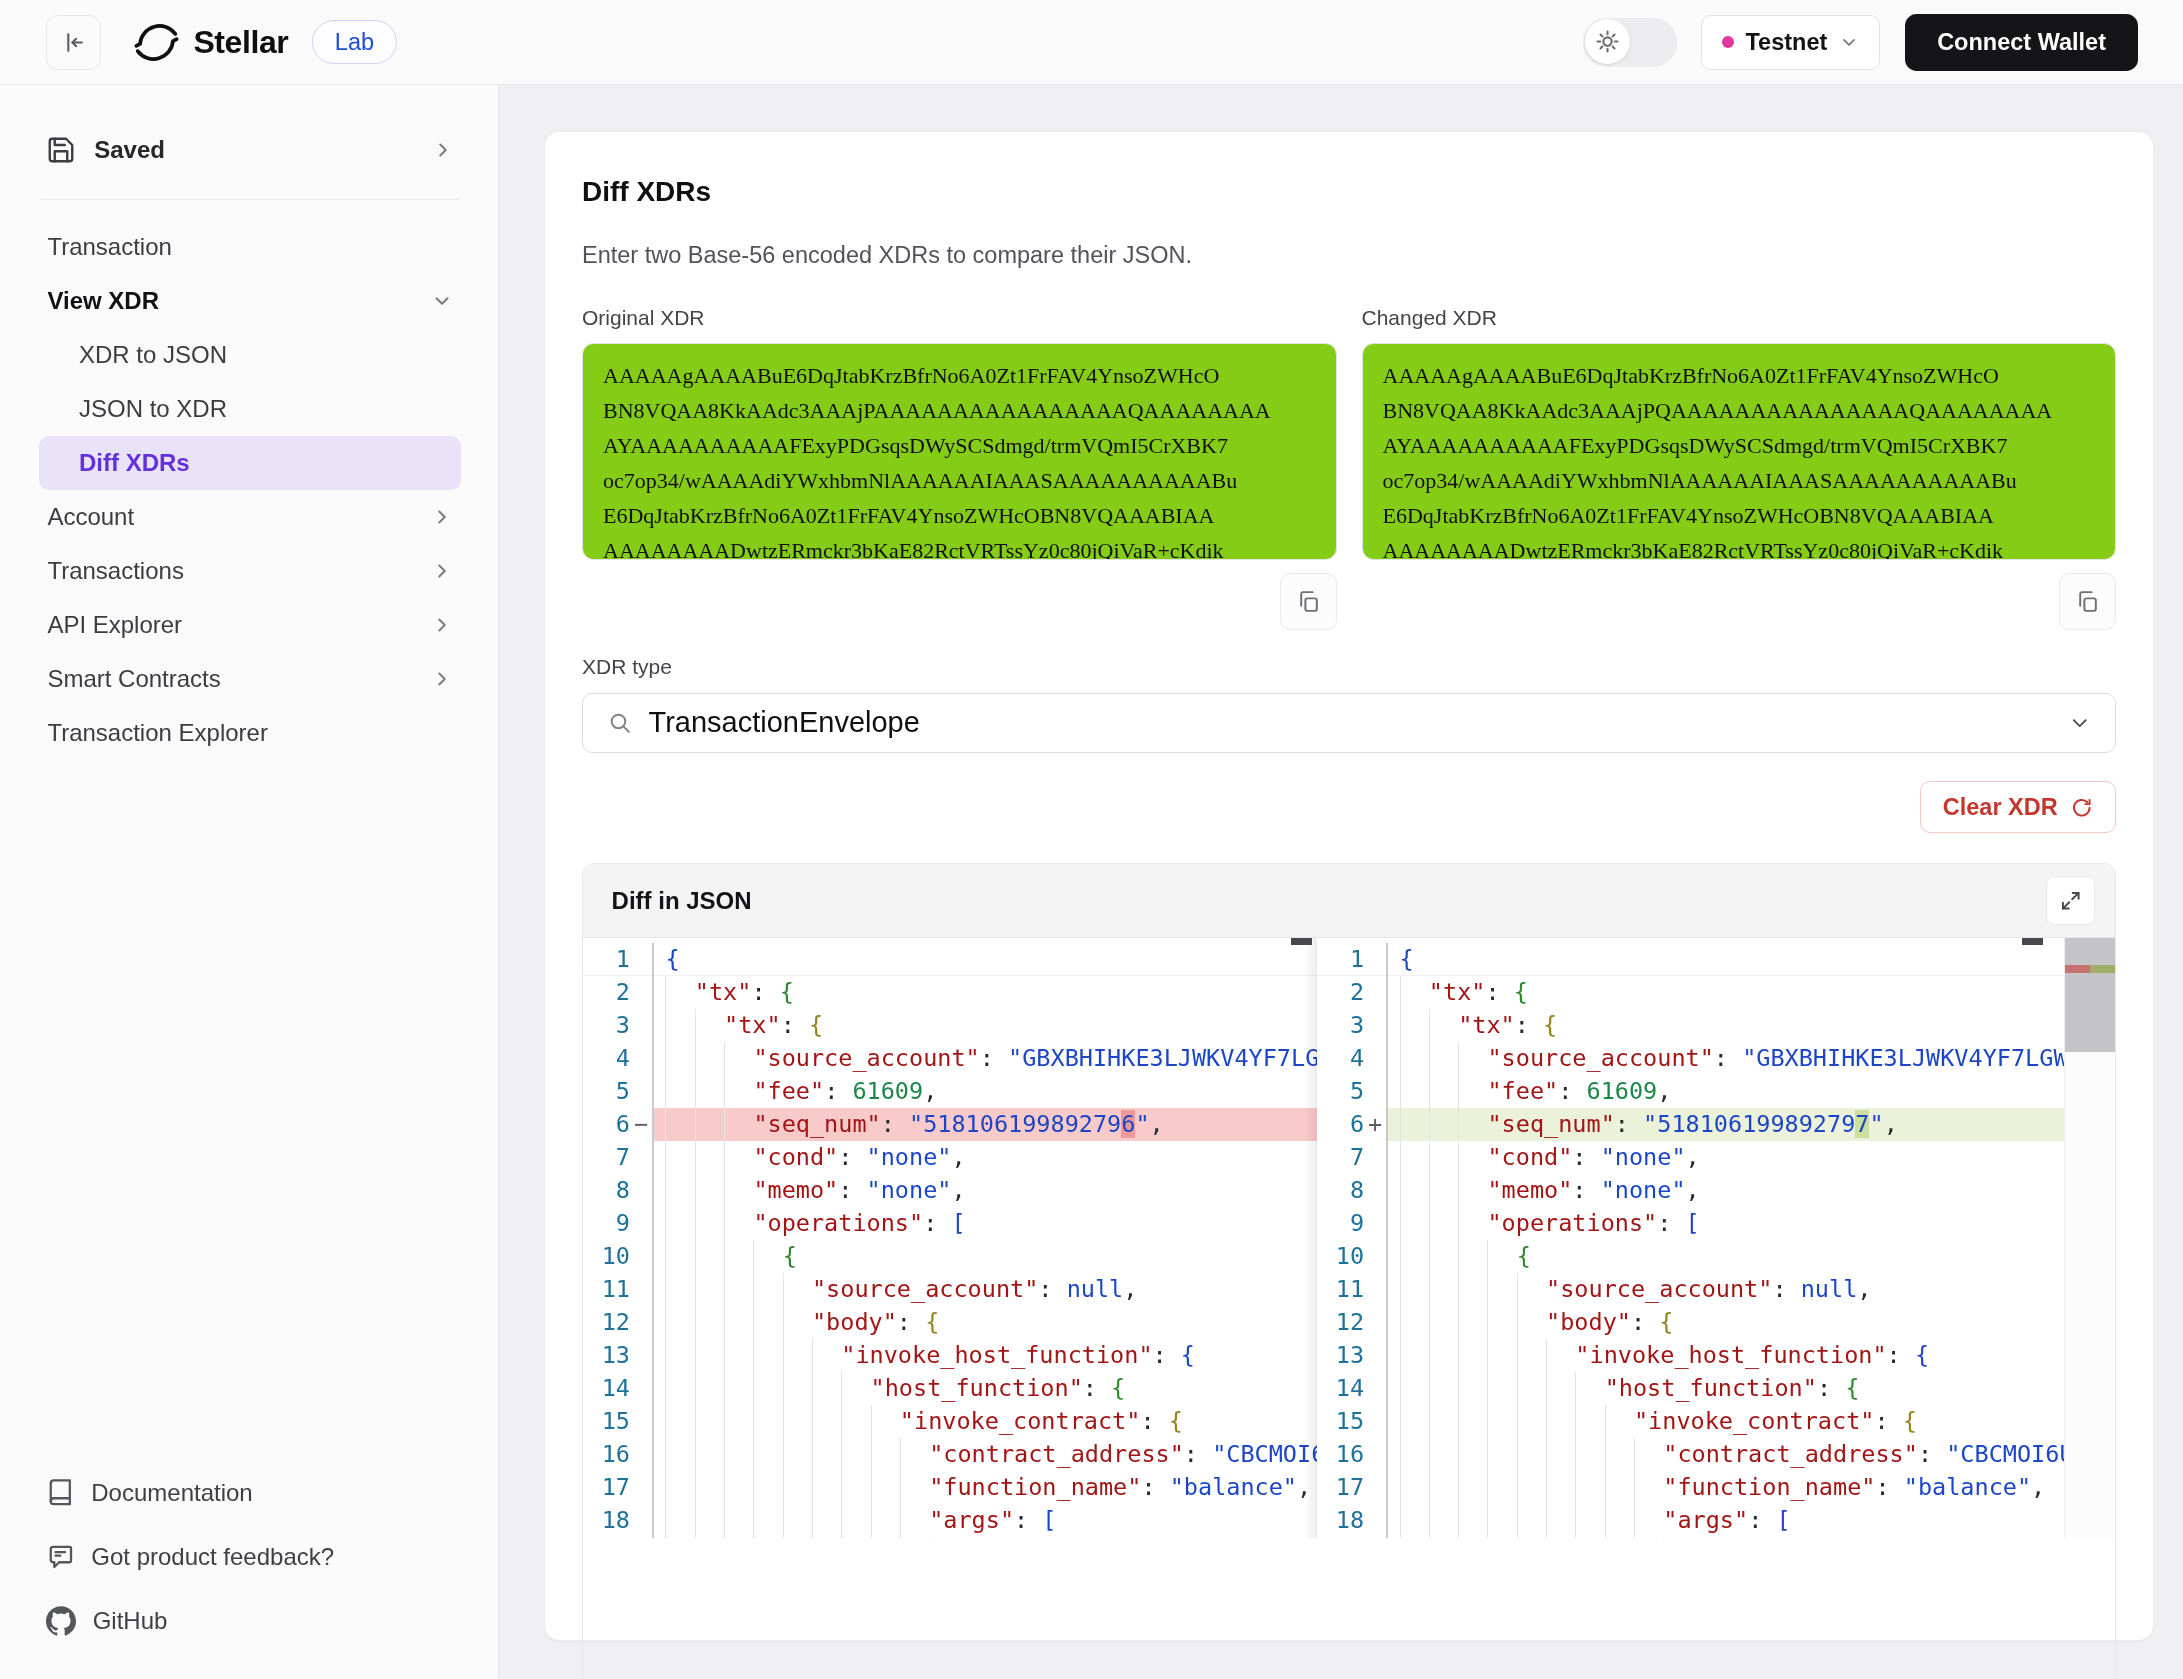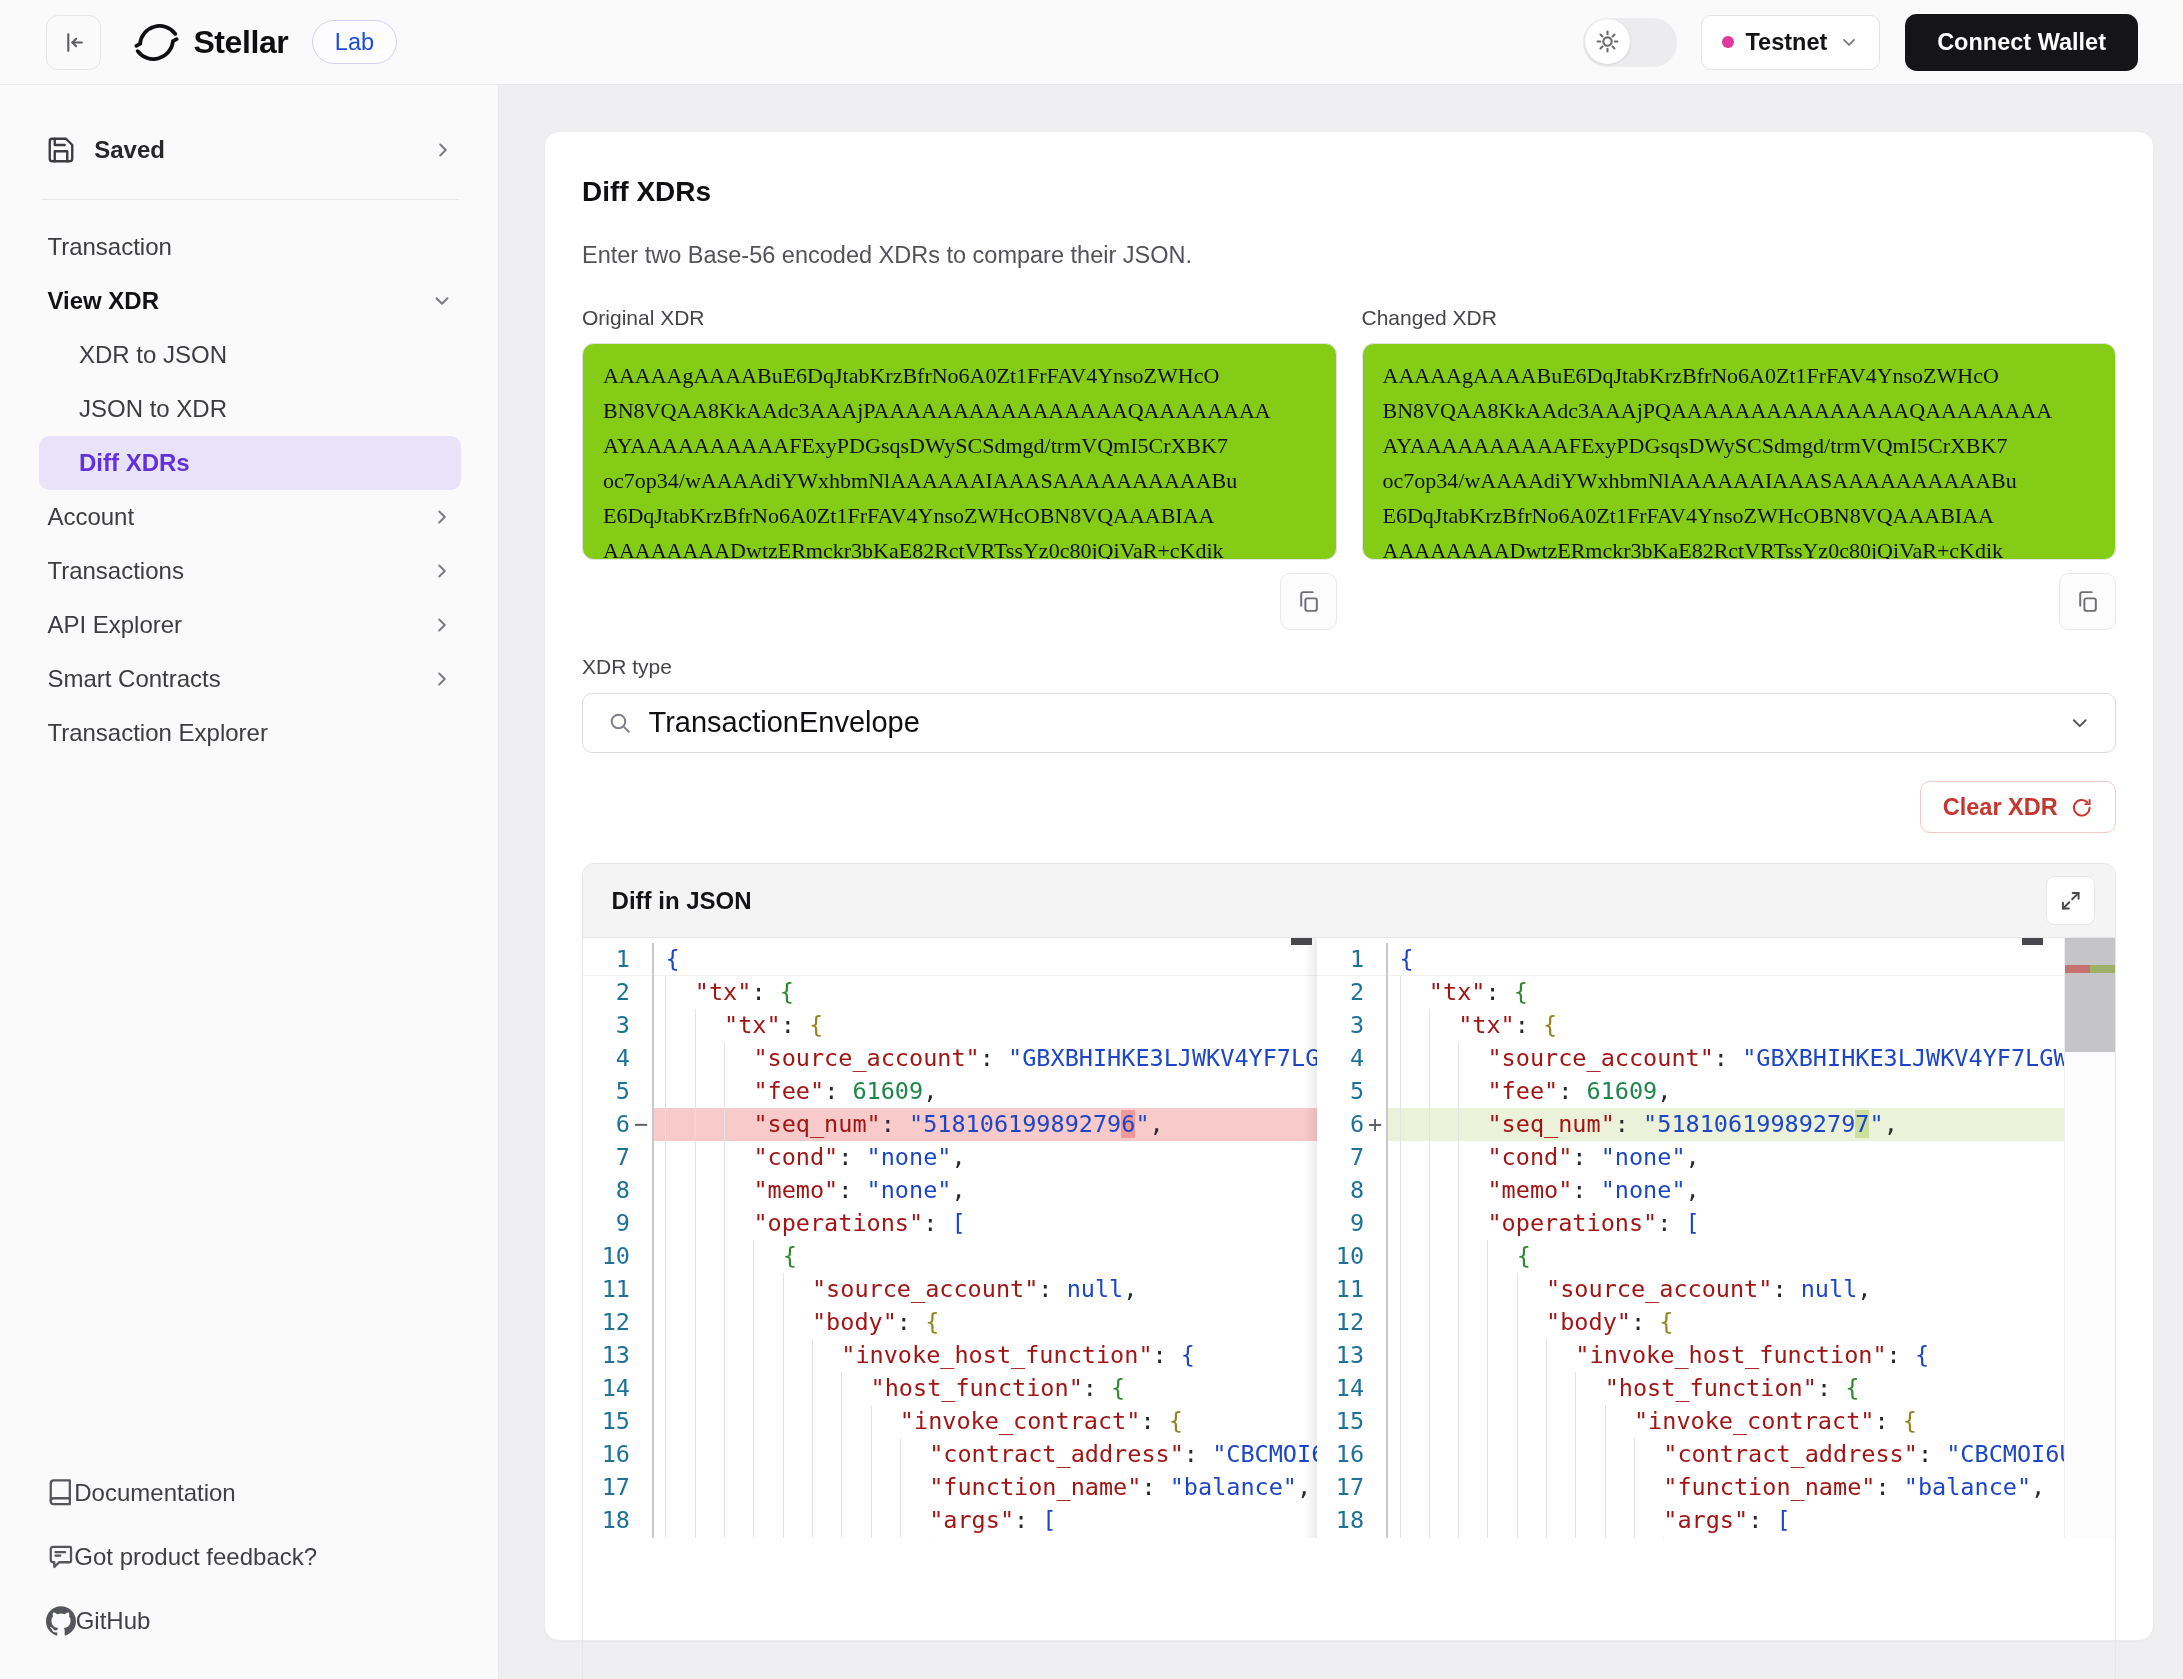--- a/index.html
+++ b/index.html
@@ -35,21 +35,21 @@
   .saved-row .chev { margin-left:auto; color:#7b7b83; }
   .side-divider { height:0.8px; background:#e7e7e9; margin:22px 1.7px 20px 1.7px; }
   .nav { flex:1; }
   .nav-item { height:54px; display:flex; align-items:center; font-size:24px; color:#3c3c43;
               padding:0 8.4px; border-radius:10px; }
   .nav-item .chev { margin-left:auto; color:#7b7b83; }
   .nav-item.bold { color:#121215; font-weight:700; }
   .nav-item.sub { padding-left:40px; }
   .nav-item.active { background:#e9e3fa; color:#6231dd; font-weight:700; }
   .side-footer { display:flex; flex-direction:column; gap:15px; }
-  .foot-item { height:49px; display:flex; align-items:center; color:#3f3f46; font-size:24px; padding:0 6.7px; }
+  .foot-item { height:49px; display:flex; align-items:center; gap:17px; color:#3f3f46; font-size:24px; padding:0 6.7px; }
   .foot-item .ficon { color:#55555c; }
 
   
   .main { flex:1; padding:46px 29px 0 45px; }
   .card { width:1610px; height:1510px; background:#fff; border:0.8px solid #ececee; border-radius:15px;
           padding:44px 37px 37px 37px; box-shadow:0 0.8px 1.7px rgba(0,0,0,.03); }
   .page-title { font-size:28px; font-weight:700; color:#101014; }
   .page-desc { margin-top:34px; font-size:23.5px; color:#52525b; }
   .cols { display:flex; gap:25px; }
   .cols > div { flex:1; min-width:0; }

